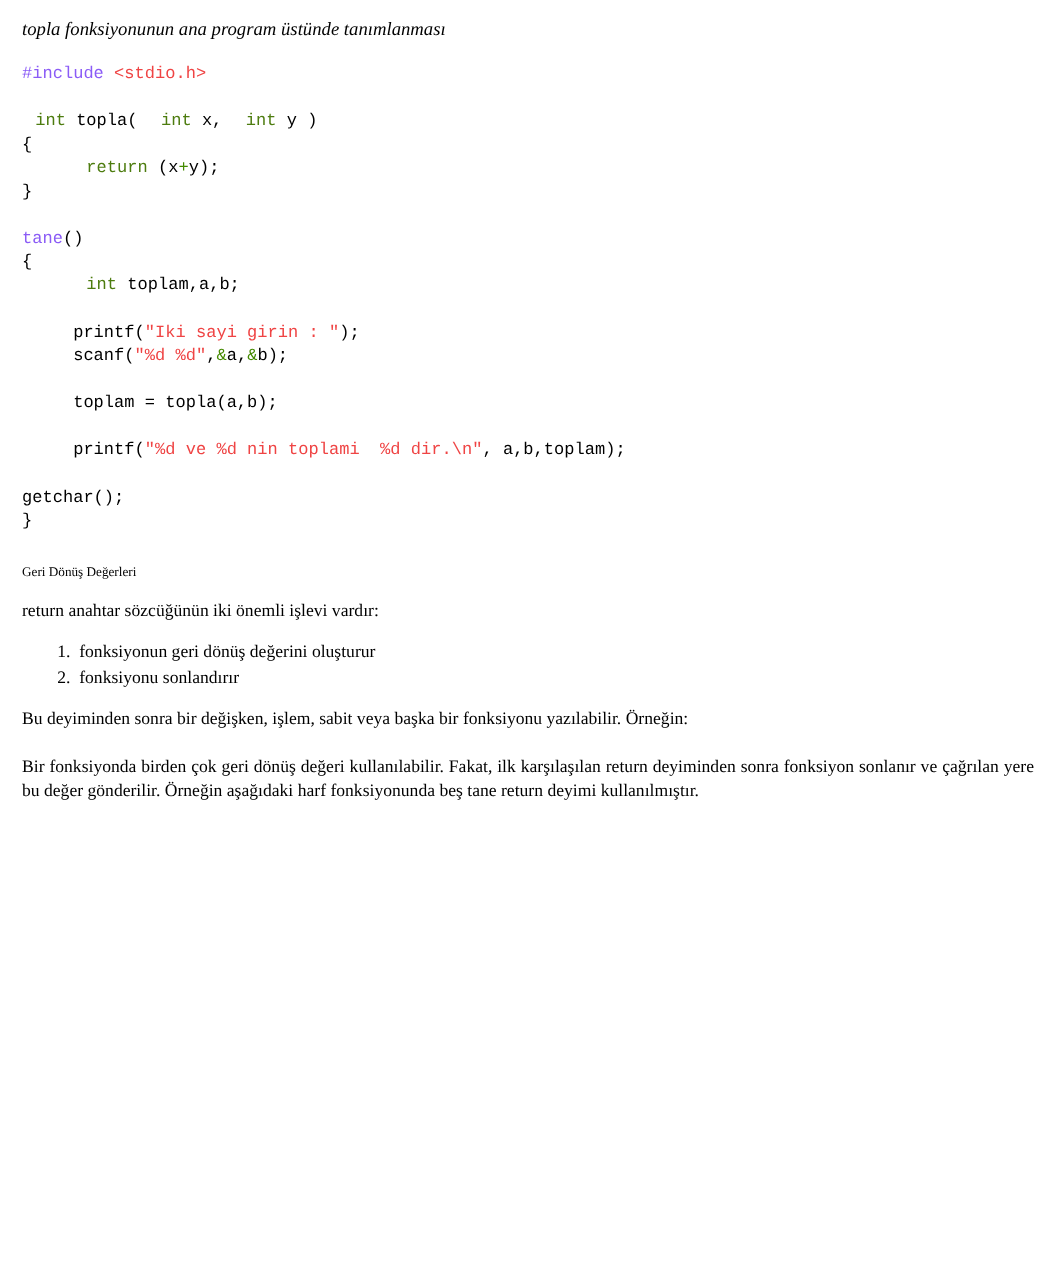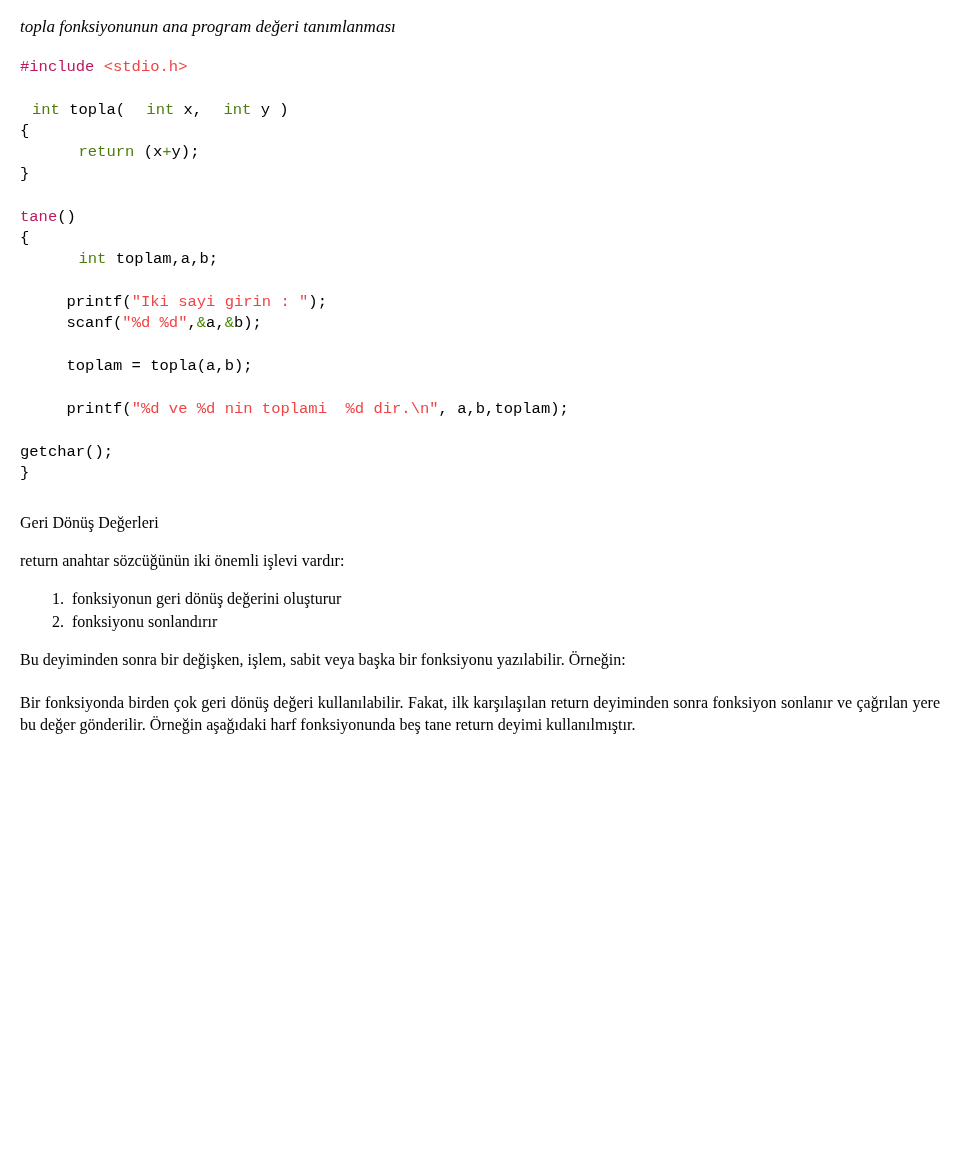--- a/index.html
+++ b/index.html
@@ -19,40 +19,40 @@
     margin-bottom: 18px;
   }
   .code-block {
     font-family: Consolas, "Courier New", monospace;
     font-size: 15.5px;
     white-space: pre;
     line-height: 1.38;
     margin-bottom: 24px;
   }
   .kw { color: #4d7c0f; margin-left: 12px; }   
-  .fn { color: #be185d; font-family: Liberation Mono, monospace; }   
+  .fn { color: #8b5cf6; font-family: Liberation Mono, monospace; }   
   .op { color: #448a00; }   
   .str { color: #ef4444; }  
   .heading {
-    font-size: 16px;
+    font-size: 12px;
     margin-top: 28px;
     margin-bottom: 16px;
   }
   p { margin: 0 0 16px 0; }
   ol { margin: 0 0 16px 0; padding-left: 48px; }
   ol li { padding-left: 4px; margin-bottom: 2px; }
   .indent-block { padding-left: 40px; margin-bottom: 22px; }
   .indent-block div { margin-bottom: 2px; }
   .tab { display: inline-block; width: 94px; }
   .justify { text-align: justify; }
 </style>
 </head>
 <body>
 
-<div class="italic">topla fonksiyonunun ana program değeri tanımlanması</div>
+<div class="italic">topla fonksiyonunun ana program üstünde tanımlanması</div>
 
 <div class="code-block"><span class="fn">#include </span><span class="str">&lt;stdio.h&gt;</span>
 
 <span class="kw">int</span><span> topla( </span><span class="kw">int</span><span> x, </span><span class="kw">int</span><span> y )</span>
 <span>{</span>
 <span>     </span><span class="kw">return</span><span> (x</span><span class="op">+</span><span>y);</span>
 <span>}</span>
 
 <span class="fn">tane</span><span>()</span>
 <span>{</span>

